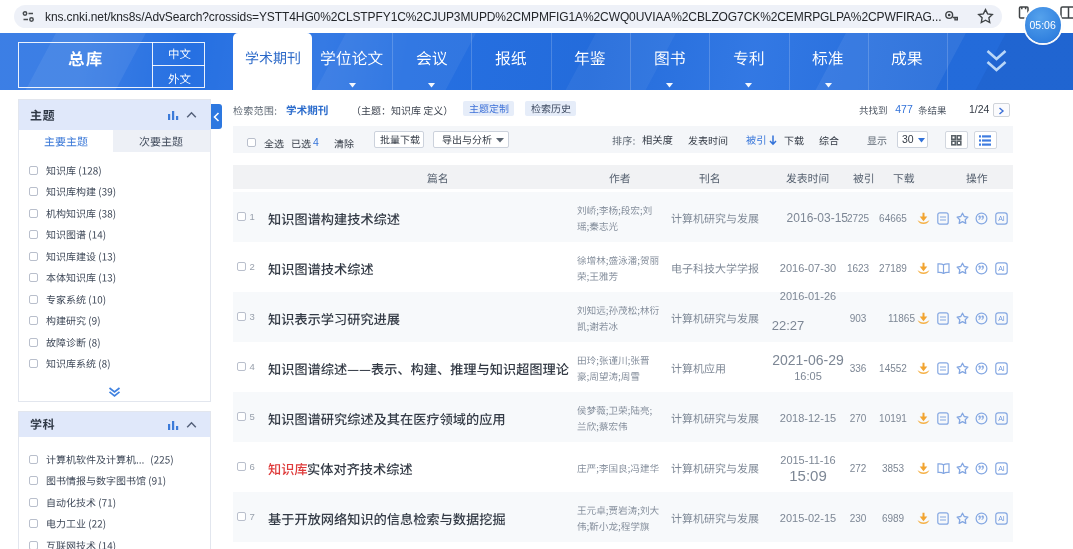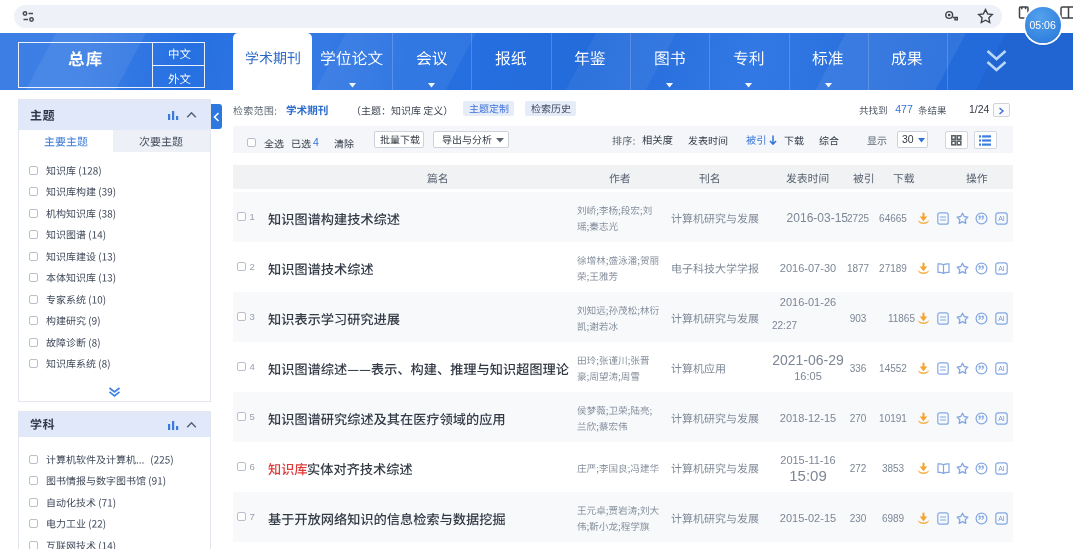--- a/index.html
+++ b/index.html
@@ -9,20 +9,21 @@
 </style></head><body>
 <div id="p">
 <div class="ab" style="left:0;top:0;width:1073px;height:33px;background:#ffffff"></div>
 <div class="ab" style="left:14px;top:5px;width:988px;height:23px;background:#eef1f8;border-radius:12px"></div>
 <svg class="ab" style="left:21px;top:9px" width="15" height="15" viewBox="0 0 15 15" fill="none" stroke="#474b4f" stroke-width="1.5">
       <circle cx="4" cy="4.5" r="1.7"></circle>
       <line x1="7.5" y1="4.5" x2="12" y2="4.5"></line>
       <circle cx="10.5" cy="10.5" r="1.7"></circle>
       <line x1="2.5" y1="10.5" x2="7" y2="10.5"></line>
     </svg>
+<div class="ab" style="left:45px;top:7.5px;font-size:12px;line-height:18.0px;color:#23262a;white-space:nowrap;letter-spacing:-0.1px">kns.cnki.net/kns8s/AdvSearch?crossids=YSTT4HG0%2CLSTPFY1C%2CJUP3MUPD%2CMPMFIG1A%2CWQ0UVIAA%2CBLZOG7CK%2CEMRPGLPA%2CPWFIRAG...</div>
 <svg class="ab" style="left:944px;top:8px" width="18" height="16" viewBox="0 0 18 16" fill="none" stroke="#3f4346" stroke-width="1.4">
       <circle cx="5.2" cy="7" r="3.4"></circle>
       <circle cx="5.2" cy="7" r="0.6" fill="#3f4346"></circle>
       <path d="M8.8 9.5h4.5v2.4h-2.3v-2"></path>
     </svg>
 <svg class="ab" style="left:977px;top:8px" width="17" height="17" viewBox="0 0 17 17" fill="none" stroke="#3f4346" stroke-width="1.4">
       <path d="M8.5 1.6l2.1 4.3 4.7.6-3.4 3.3.8 4.7-4.2-2.3-4.2 2.3.8-4.7L1.7 6.5l4.7-.6z"></path>
     </svg>
 <svg class="ab" style="left:1016px;top:5px" width="15" height="15" viewBox="0 0 15 15" fill="none" stroke="#3f4346" stroke-width="1.5">
       <path d="M4.5 2h6.5a1 1 0 0 1 1 1v9a1 1 0 0 1-1 1H4.5a1 1 0 0 1-1-1V3a1 1 0 0 1 1-1z"></path>
@@ -770,21 +771,21 @@
         <use href="#g5b50r" x="1"></use>
         <use href="#g79d1r" x="2"></use>
         <use href="#g6280r" x="3"></use>
         <use href="#g5927r" x="4"></use>
         <use href="#g5b66r" x="5"></use>
         <use href="#g5b66r" x="6"></use>
         <use href="#g62a5r" x="7"></use>
       </g>
     </svg>
 <div class="ab" style="left:768.0px;top:259.8px;width:80px;text-align:center;font-size:11px;line-height:16.5px;color:#7d8795;white-space:nowrap">2016-07-30</div>
-<div class="ab" style="left:838.0px;top:260.5px;width:40px;text-align:center;font-size:10px;line-height:15.0px;color:#7d8795;white-space:nowrap">1877</div>
+<div class="ab" style="left:838.0px;top:260.5px;width:40px;text-align:center;font-size:10px;line-height:15.0px;color:#7d8795;white-space:nowrap">1623</div>
 <div class="ab" style="left:871.0px;top:260.5px;width:44px;text-align:center;font-size:10px;line-height:15.0px;color:#7d8795;white-space:nowrap">27189</div>
 <svg class="ab" style="left:916.5px;top:261.5px" width="13" height="13" viewBox="0 0 13 13">
       <path d="M5.5 0.7h2v3.9h2.8L6.5 9.2 2.7 4.6h2.8z" fill="#f2a430"></path>
       <path d="M0.5 8.1c1.6 3 3.2 4 6 4s4.4-1 6-4c-1.9 1.7-3.4 2.3-6 2.3s-4.1-.6-6-2.3z" fill="#f5b045"></path>
     </svg>
 <svg class="ab" style="left:936.5px;top:262.5px" width="13" height="11" viewBox="0 0 13 11" fill="none" stroke="#84a7e2" stroke-width="1.2">
       <path d="M6.5 1.9C5.4 0.9 3.8 0.7 1 0.9v8.6c2.8-.2 4.4 0 5.5 1.1 1.1-1.1 2.7-1.3 5.5-1.1V0.9c-2.8-.2-4.4 0-5.5 1z"></path>
       <path d="M6.5 1.9v8.7"></path>
     </svg>
 <svg class="ab" style="left:955.5px;top:261.5px" width="13" height="13" viewBox="0 0 13 13" fill="none" stroke="#84a7e2" stroke-width="1.3" stroke-linejoin="round">
@@ -847,22 +848,22 @@
         <use href="#g8ba1r"></use>
         <use href="#g7b97r" x="1"></use>
         <use href="#g673ar" x="2"></use>
         <use href="#g7814r" x="3"></use>
         <use href="#g7a76r" x="4"></use>
         <use href="#g4e0er" x="5"></use>
         <use href="#g53d1r" x="6"></use>
         <use href="#g5c55r" x="7"></use>
       </g>
     </svg>
-<div class="ab" style="left:768.0px;top:294px;width:80px;text-align:center;font-size:11px;line-height:16.5px;color:#7d8795;white-space:nowrap">2016-01-26</div>
-<div class="ab" style="left:772px;top:317.8px;width:80px;font-size:10px;line-height:16.5px;color:#7d8795;white-space:nowrap">22:27</div>
+<div class="ab" style="left:768.0px;top:288px;width:80px;text-align:center;font-size:11px;line-height:16.5px;color:#7d8795;white-space:nowrap">2016-01-26</div>
+<div class="ab" style="left:748px;top:317.8px;width:80px;text-align:center;font-size:13px;line-height:16.5px;color:#7d8795;white-space:nowrap">22:27</div>
 <div class="ab" style="left:838.0px;top:310.5px;width:40px;text-align:center;font-size:10px;line-height:15.0px;color:#7d8795;white-space:nowrap">903</div>
 <div class="ab" style="left:871.0px;top:310.5px;width:44px;text-align:right;font-size:10px;line-height:15.0px;color:#7d8795;white-space:nowrap">11865</div>
 <svg class="ab" style="left:916.5px;top:311.5px" width="13" height="13" viewBox="0 0 13 13">
       <path d="M5.5 0.7h2v3.9h2.8L6.5 9.2 2.7 4.6h2.8z" fill="#f2a430"></path>
       <path d="M0.5 8.1c1.6 3 3.2 4 6 4s4.4-1 6-4c-1.9 1.7-3.4 2.3-6 2.3s-4.1-.6-6-2.3z" fill="#f5b045"></path>
     </svg>
 <svg class="ab" style="left:937px;top:311.5px" width="12" height="13" viewBox="0 0 12 13" fill="none" stroke="#84a7e2" stroke-width="1.2">
       <rect x="0.8" y="0.8" width="10.4" height="11.4" rx="2"></rect>
       <path d="M3 5h6M3 8h6" stroke-width="1.1"></path>
     </svg>

